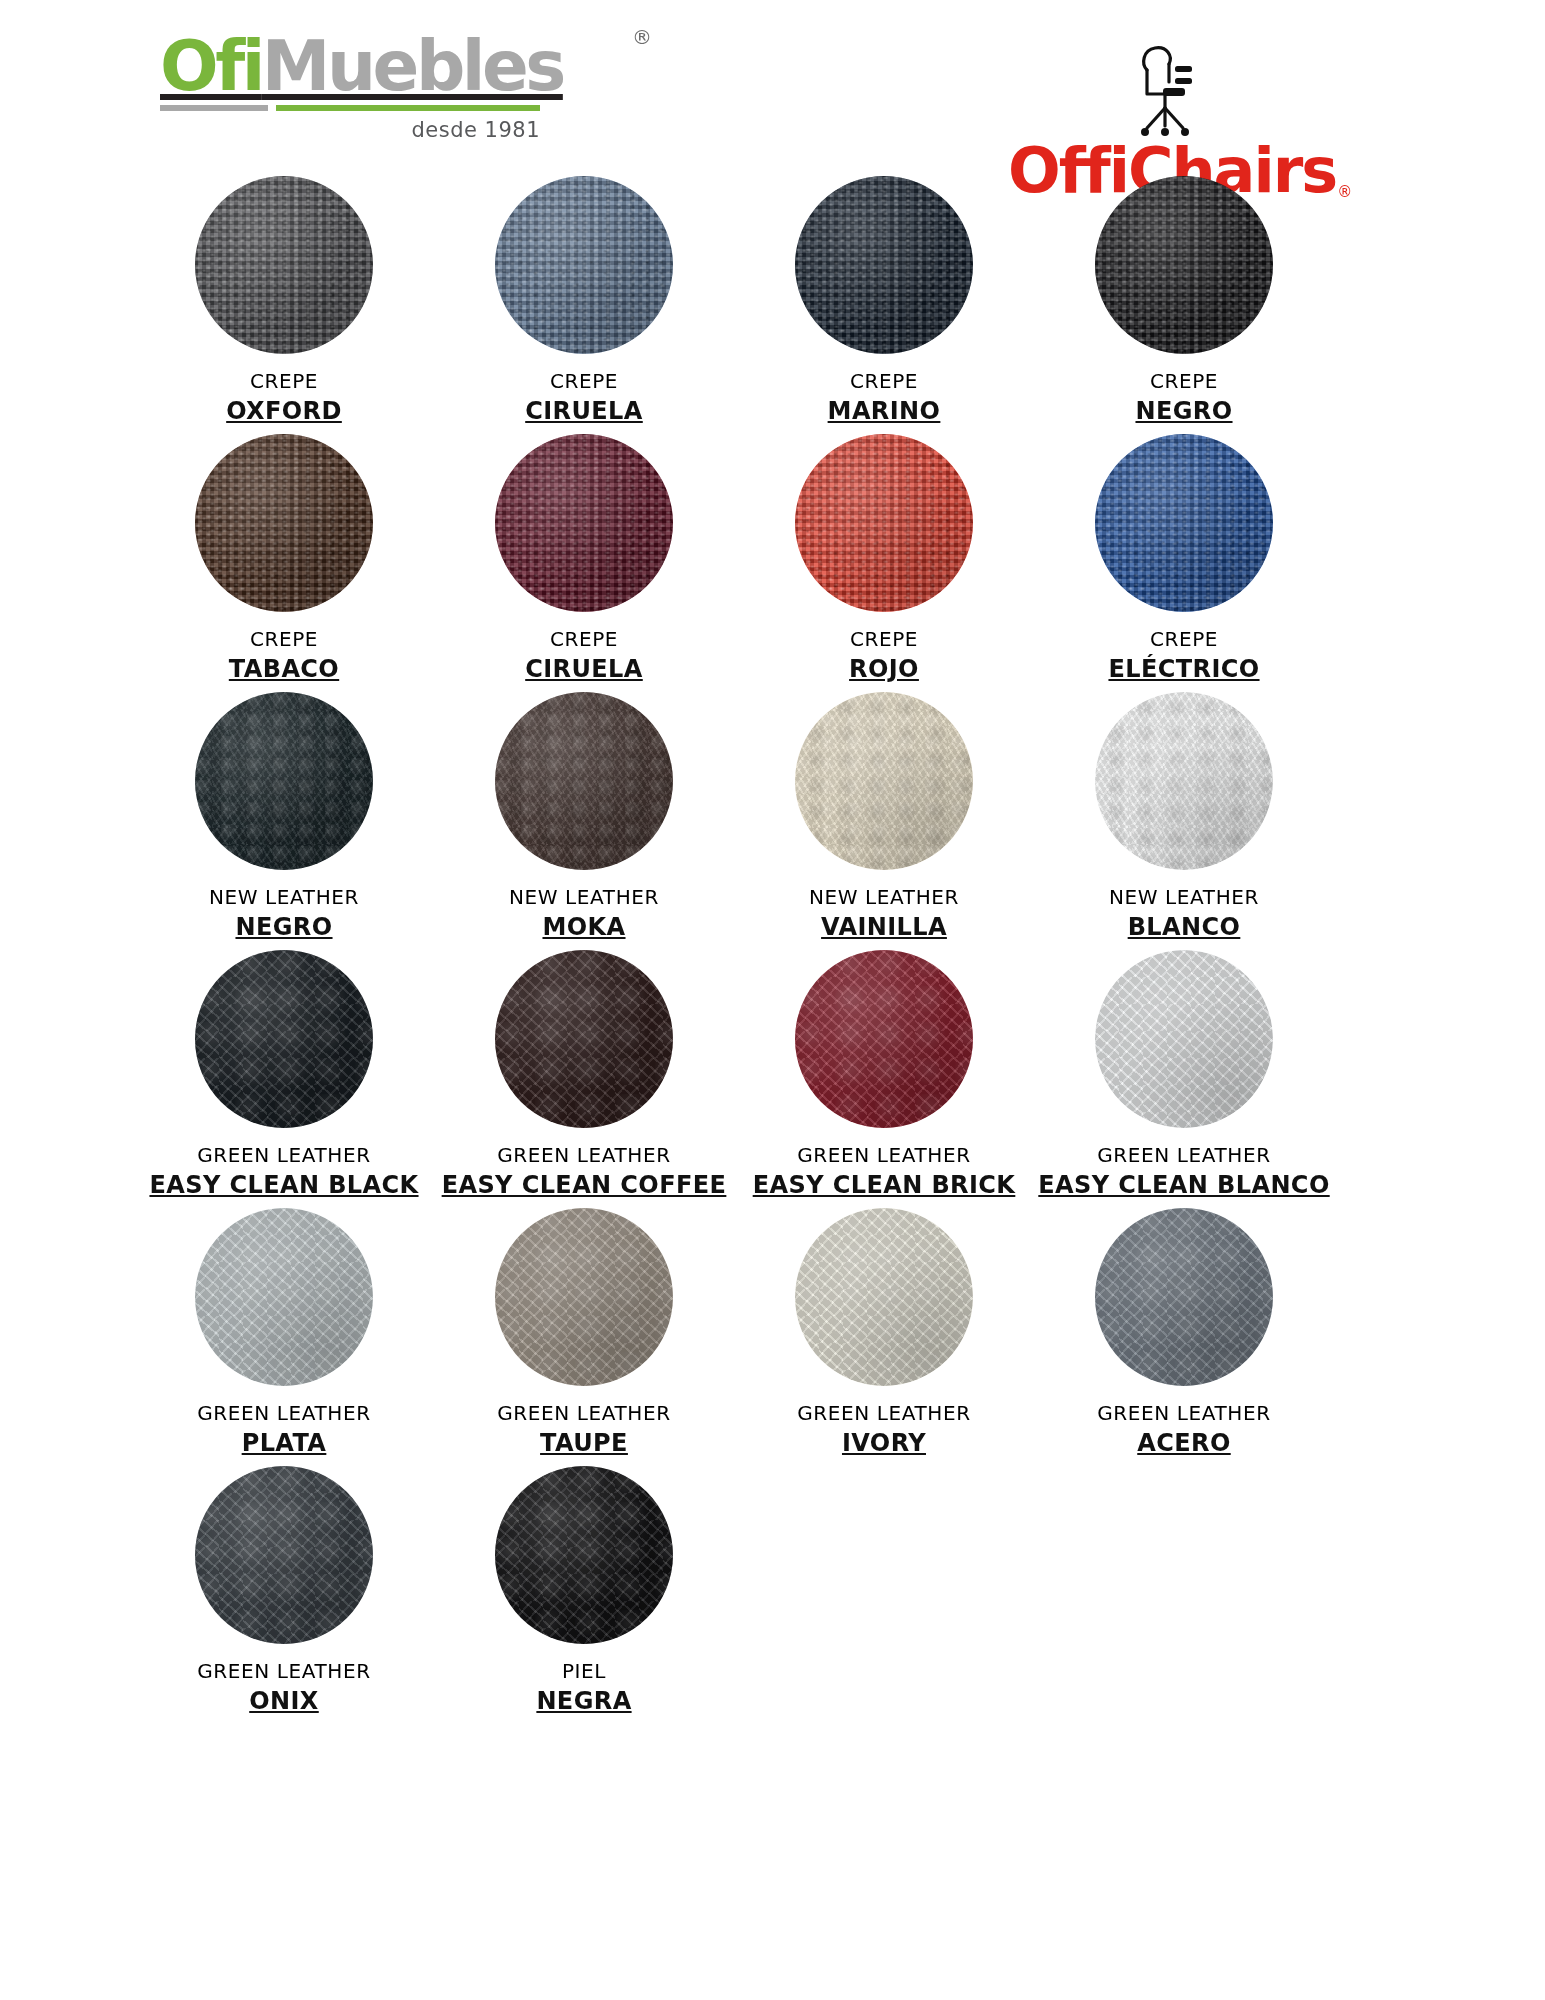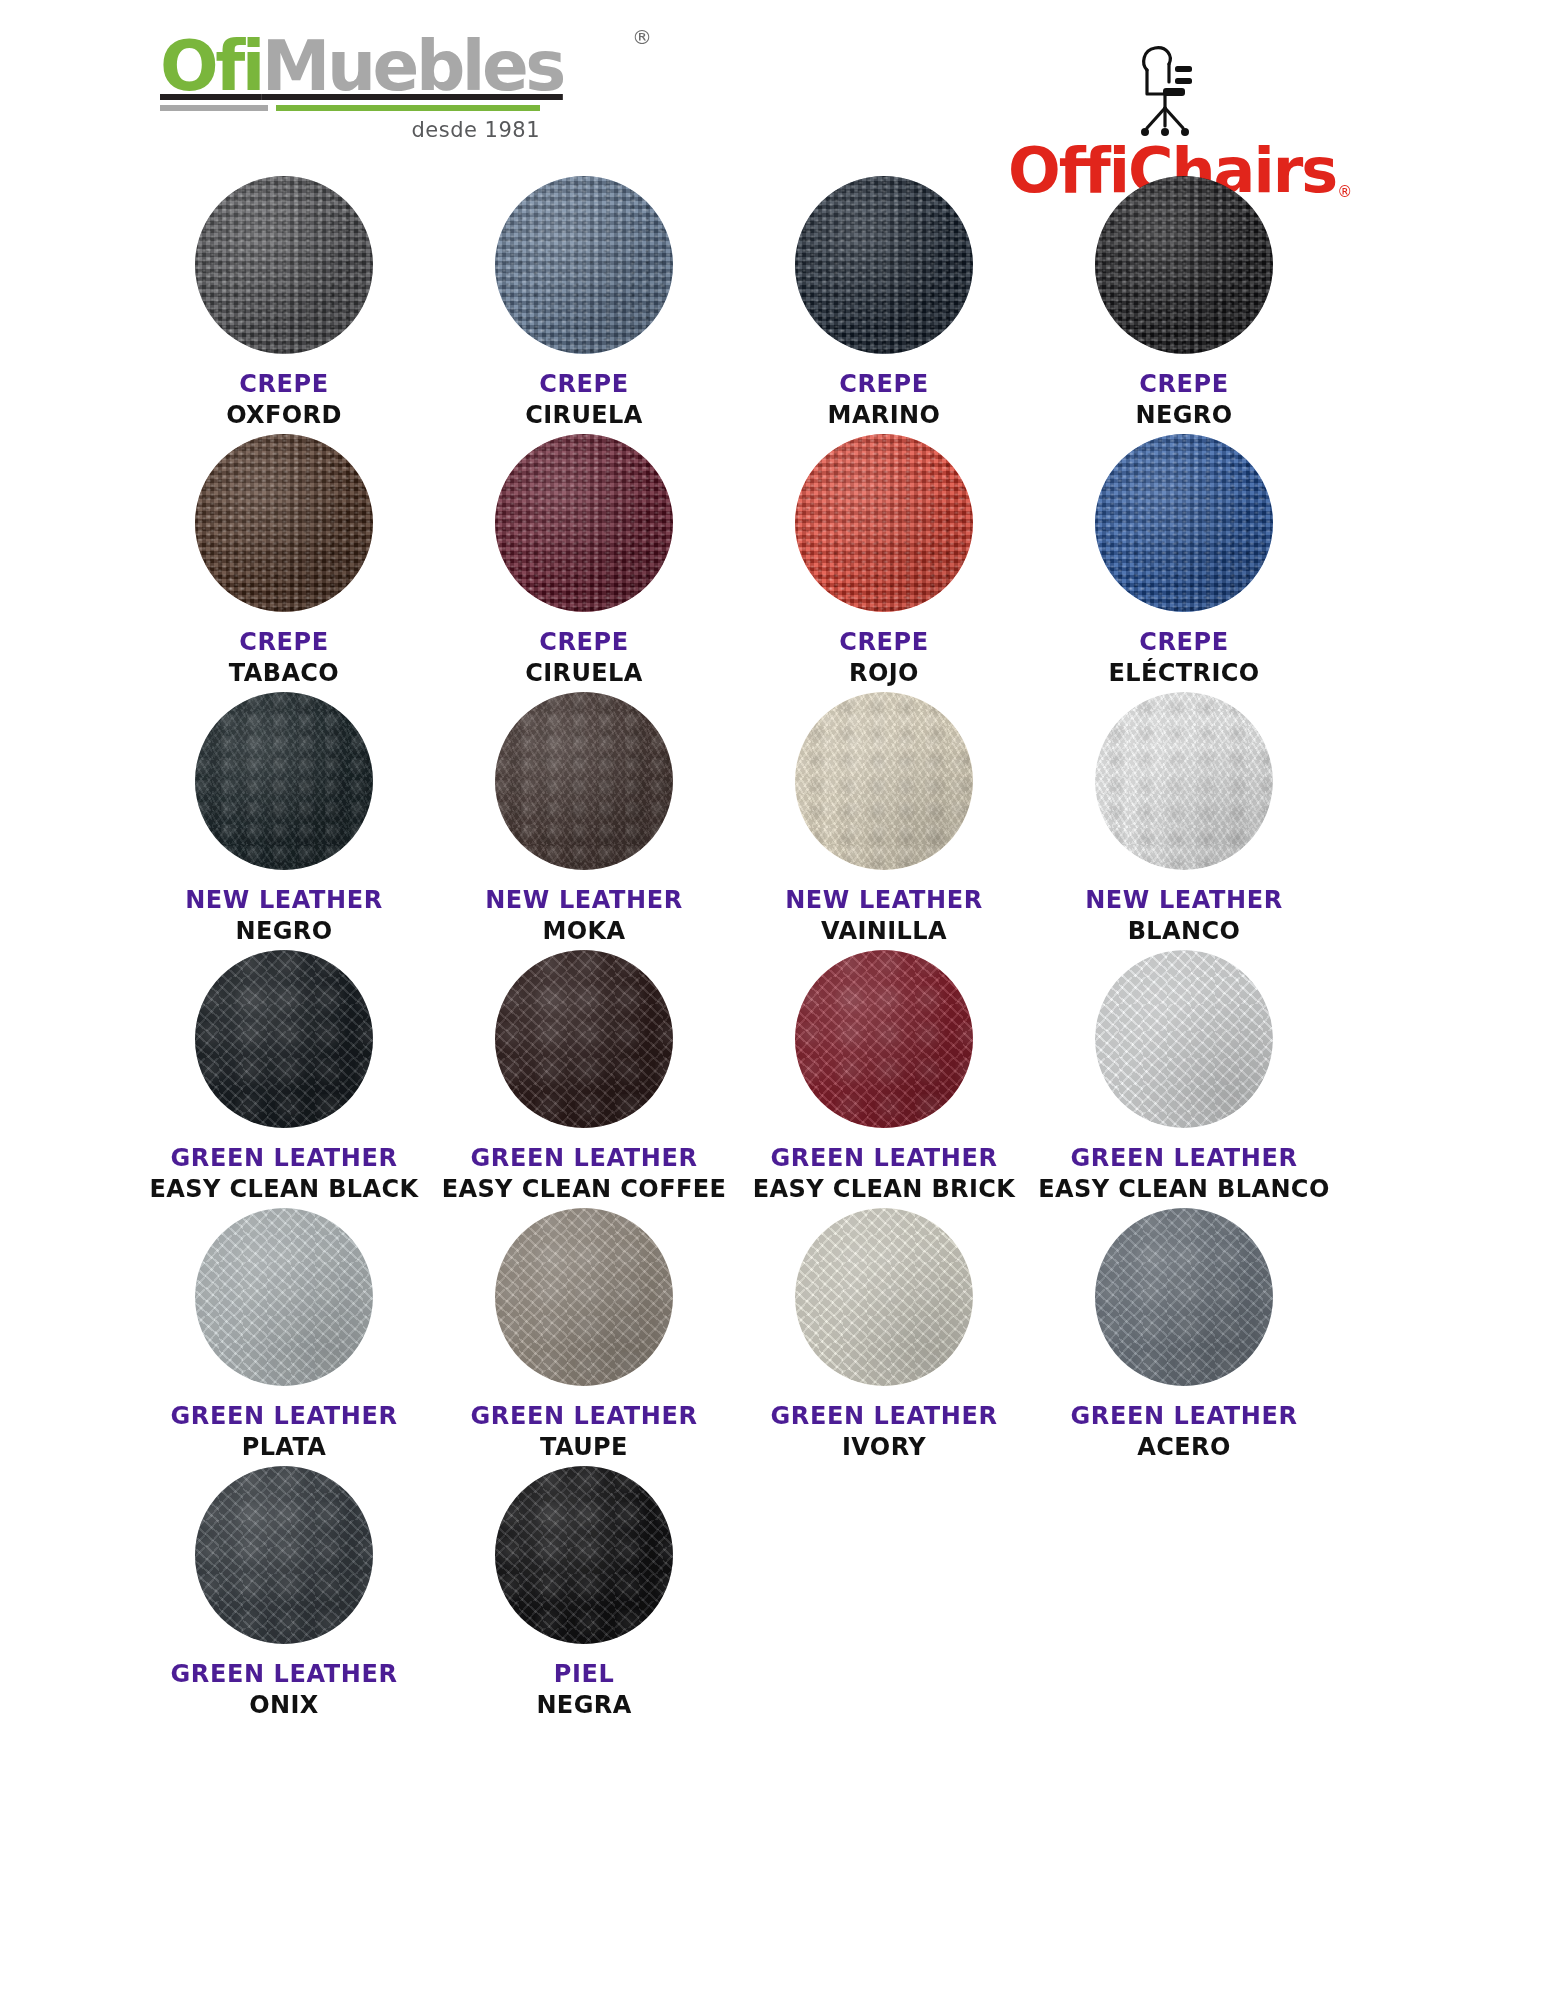--- a/index.html
+++ b/index.html
@@ -177,34 +177,35 @@
                 radial-gradient(ellipse at 78% 84%, rgba(0,0,0,0.14), rgba(0,0,0,0) 55%);
   }
 
   .labels {
     margin-top: 16px;
     text-align: center;
     line-height: 1.18;
   }
   .label-family {
     font-family: "DejaVu Sans", sans-serif;
-    font-size: 24px;
-    font-weight: 700;
-    color: #4c1d95;
+    font-size: 20px;
+    font-weight: 400;
+    color: #000000;
     letter-spacing: 0.6px;
     white-space: nowrap;
   }
   .label-name {
     font-family: "DejaVu Sans", sans-serif;
     font-size: 24px;
     font-weight: bold;
     color: #111111;
     letter-spacing: 0.4px;
     white-space: nowrap;
     margin-top: 3px;
+    text-decoration: underline;
   }
 </style>
 </head>
 <body>
 
 <div class="header">
 
   <div class="logo-ofimuebles">
     <div class="om-wordmark">
       <span class="om-ofi">Ofi</span><span class="om-muebles">Muebles</span>

